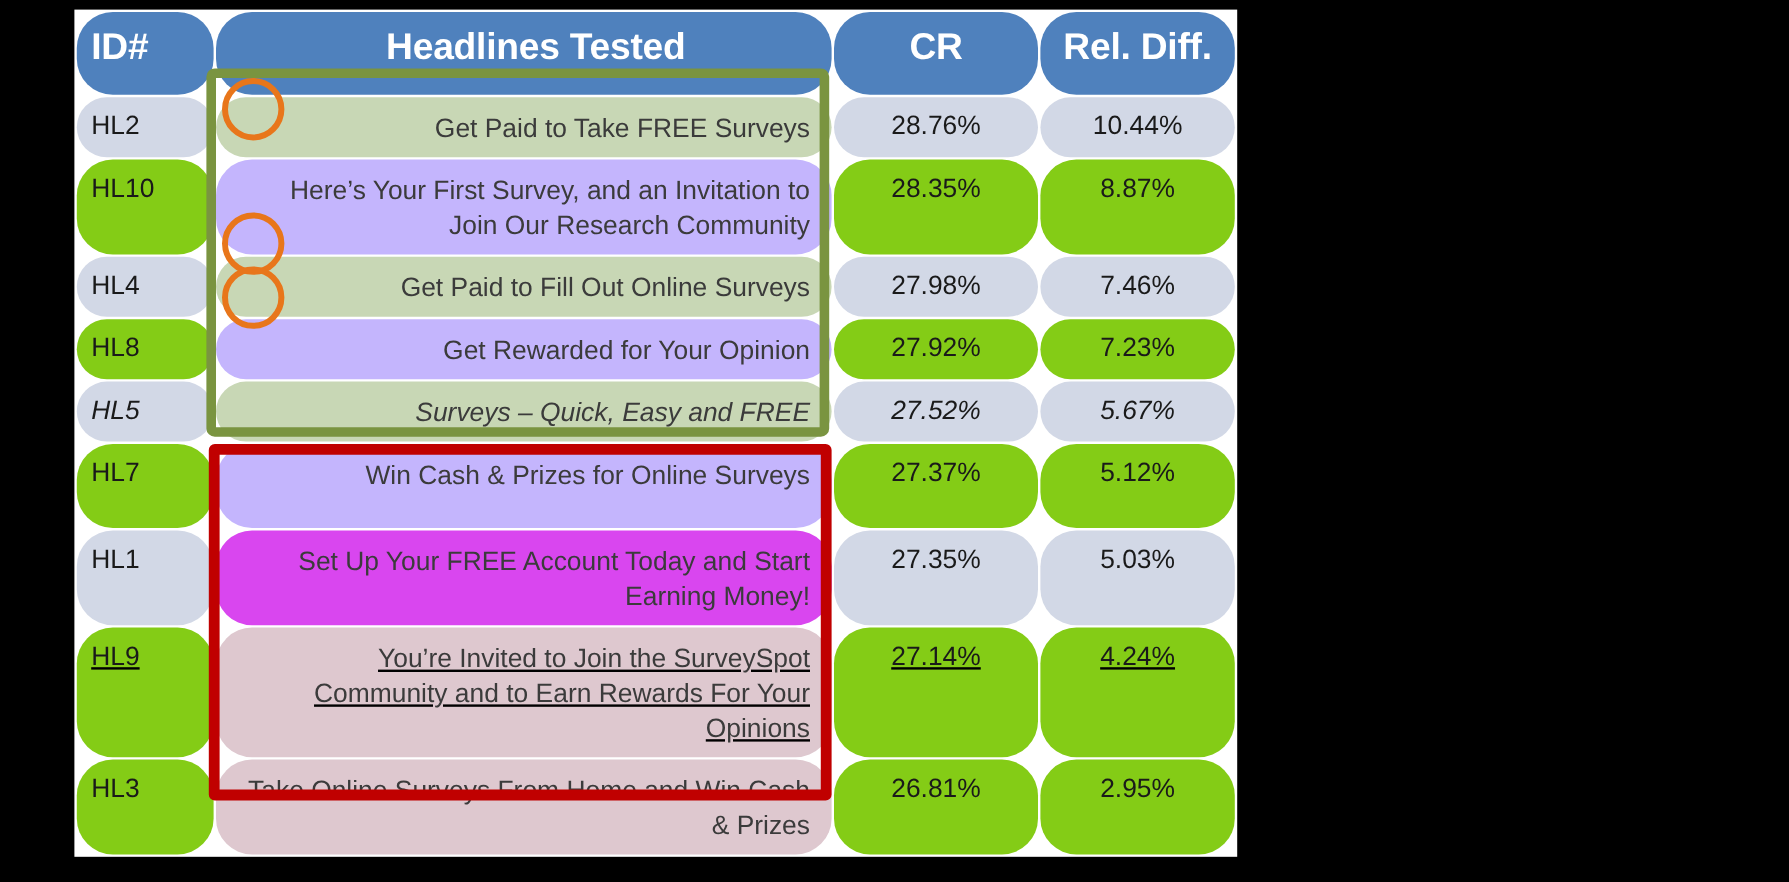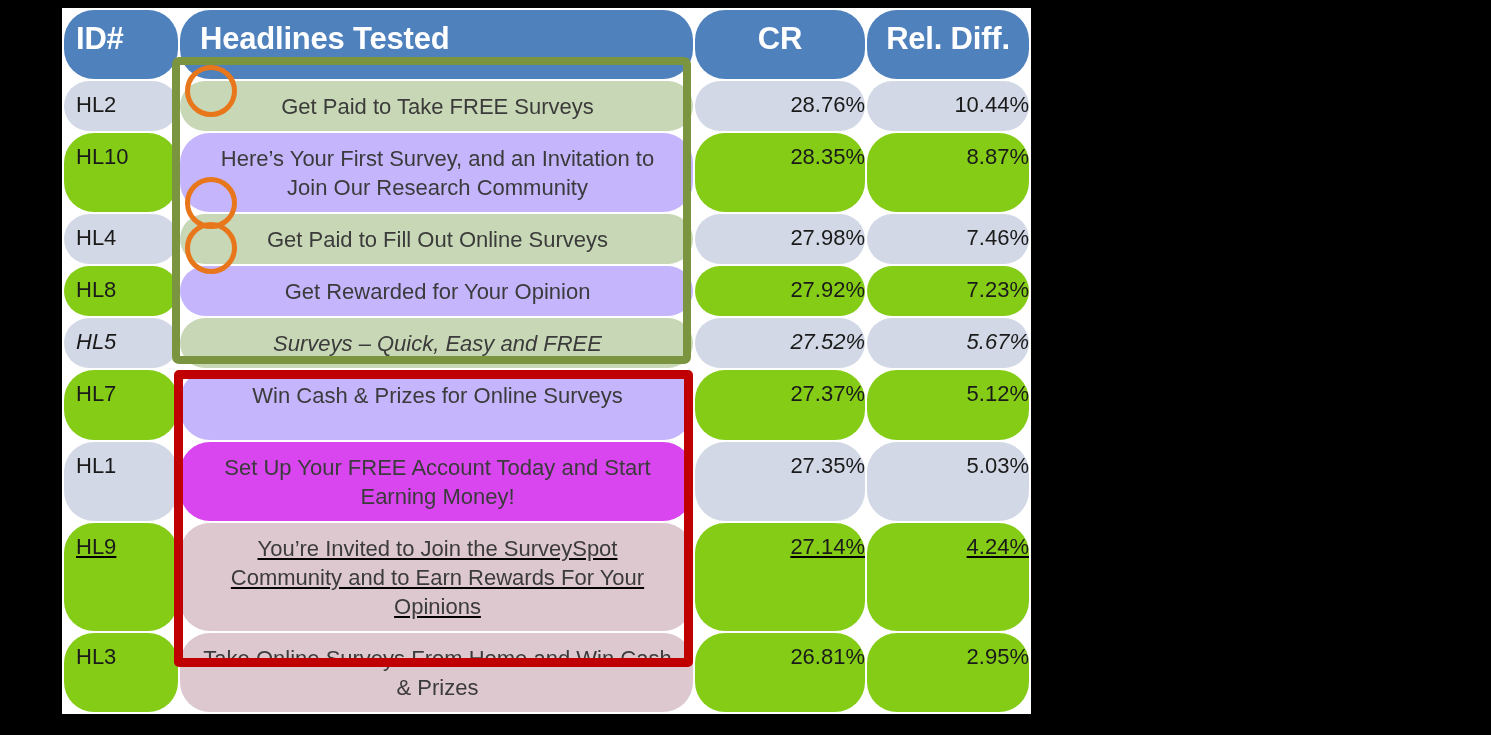--- a/index.html
+++ b/index.html
@@ -45,43 +45,43 @@
   .hdr {
     background: #4F81BD;
     color: #ffffff;
     font-weight: bold;
     font-size: 31px;
     line-height: 1.0;
     height: 56px;
     letter-spacing: -0.2px;
   }
   .hdr-id      { text-align: left;   padding: 13px 0 0 12px !important; }
-  .hdr-head    { text-align: left;   padding: 13px 0 0 20px !important; }
+  .hdr-head    { text-align: center;   padding: 13px 0 0 20px !important; }
   .hdr-cr      { text-align: center; padding: 13px 0 0 0 !important; }
   .hdr-rd      { text-align: center; padding: 13px 0 0 0 !important; }
 
   
   .c-id {
     font-size: 22px;
     color: #1a1a1a;
     padding: 11px 0 0 12px !important;
     text-align: left;
   }
   .c-headline {
     font-size: 22px;
     color: #3b3b3b;
     padding: 11px 18px 10px 20px !important;
     line-height: 29px;
-    text-align: center;
+    text-align: right;
   }
   .c-num {
     font-size: 22px;
     color: #1a1a1a;
     padding: 11px 0 0 0 !important;
-    text-align: right;
+    text-align: center;
   }
 
   
   tr.band-dark  td { background: #D2D8E6; }
   tr.band-light td { background: #84cc16; }
 
   tr.band-dark  td.seg-green  { background: #C8D7B5; }
   tr.band-light td.seg-green  { background: #c4b5fd; }
   tr.band-dark  td.seg-red    { background: #d946ef; }
   tr.band-light td.seg-red    { background: #DEC8CF; }

